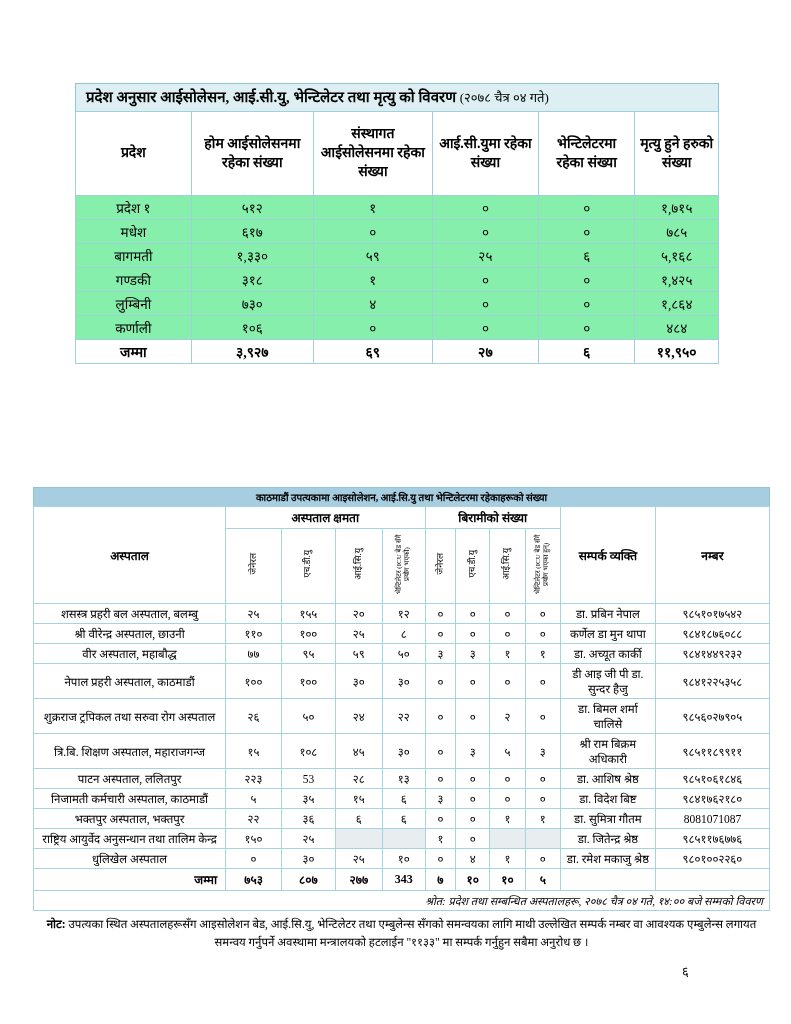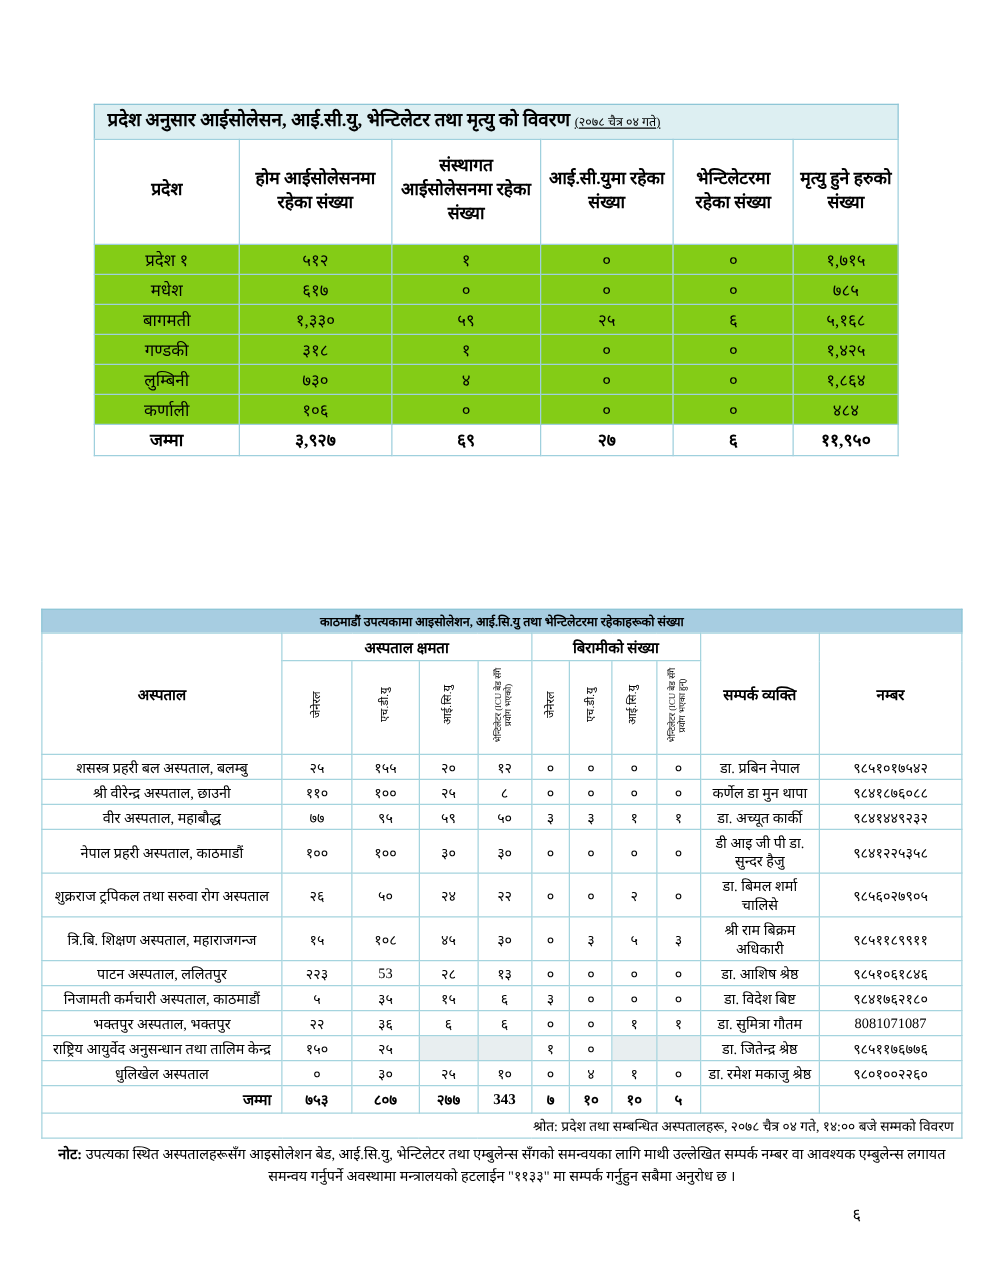--- a/index.html
+++ b/index.html
@@ -8,28 +8,28 @@
     width:791px; height:1024px; position:relative; overflow:hidden;
     font-family:"Liberation Serif","DejaVu Sans",serif; color:#000;
   }
 
   
   .t1-wrap { position:absolute; left:75px; top:83px; width:644px; }
   .t1-title {
     background:#ddeff2; border:1px solid #8fc6d6; border-bottom:none;
     padding:3px 10px; font-size:15px; font-weight:bold; line-height:1.4;
   }
-  .t1-title .t1-date { font-size:10px; font-weight:normal;text-decoration:underline; }
+  .t1-title .t1-date { font-size:13px; font-weight:normal; }
   table.t1 { width:100%; border-collapse:collapse; table-layout:fixed; }
   table.t1 th, table.t1 td {
     border:1px solid #9fd0dd; text-align:center; vertical-align:middle;
     font-size:13.5px; padding:2px 3px;
   }
   table.t1 thead th { font-weight:bold; height:84px; font-size:14px; line-height:1.35; background:#fff; }
-  table.t1 tbody td { height:24px; background:#84cc16; }
+  table.t1 tbody td { height:24px; background:#86efac; }
   table.t1 tr.total td { font-weight:bold; font-size:14px; }
 
   
   .t2-wrap { position:absolute; left:33px; top:487px; width:737px; }
   .t2-title {
     background:#a7cde1; border:1px solid #8fc6d6; border-bottom:none;
     padding:2px 4px; text-align:center; font-size:10px; font-weight:bold;
   }
   table.t2 { width:100%; border-collapse:collapse; table-layout:fixed; }
   table.t2 th, table.t2 td {
@@ -43,21 +43,21 @@
     writing-mode:vertical-rl; transform:rotate(180deg); display:inline-block;
     font-size:9px; font-weight:normal; line-height:1.1; max-height:68px; white-space:normal;
   }
   th.rot.vent .rt { font-size:7px; }
   table.t2 td.hname, table.t2 td.contact { text-align:center; }
   table.t2 td.num { text-align:center; }
   table.t2 td.blank { background:#e8eef0; }
   table.t2 tr.total td { font-weight:bold; font-size:12px; text-align:center; }
   table.t2 tr.total td.total-label { text-align:right; padding-right:8px; }
   table.t2 td.source-cell {
-    text-align:right; font-size:11px; padding:2px 6px;
+    text-align:right; font-style:italic; font-size:11px; padding:2px 6px;
   }
 
   
   .note { position:absolute; left:33px; top:916px; width:737px; font-size:11.5px; line-height:1.55; text-align:center; }
   .note .note-label { font-weight:bold; }
   .page-num { position:absolute; left:682px; top:962px; font-size:13px; }
 </style>
 </head>
 <body>
 

